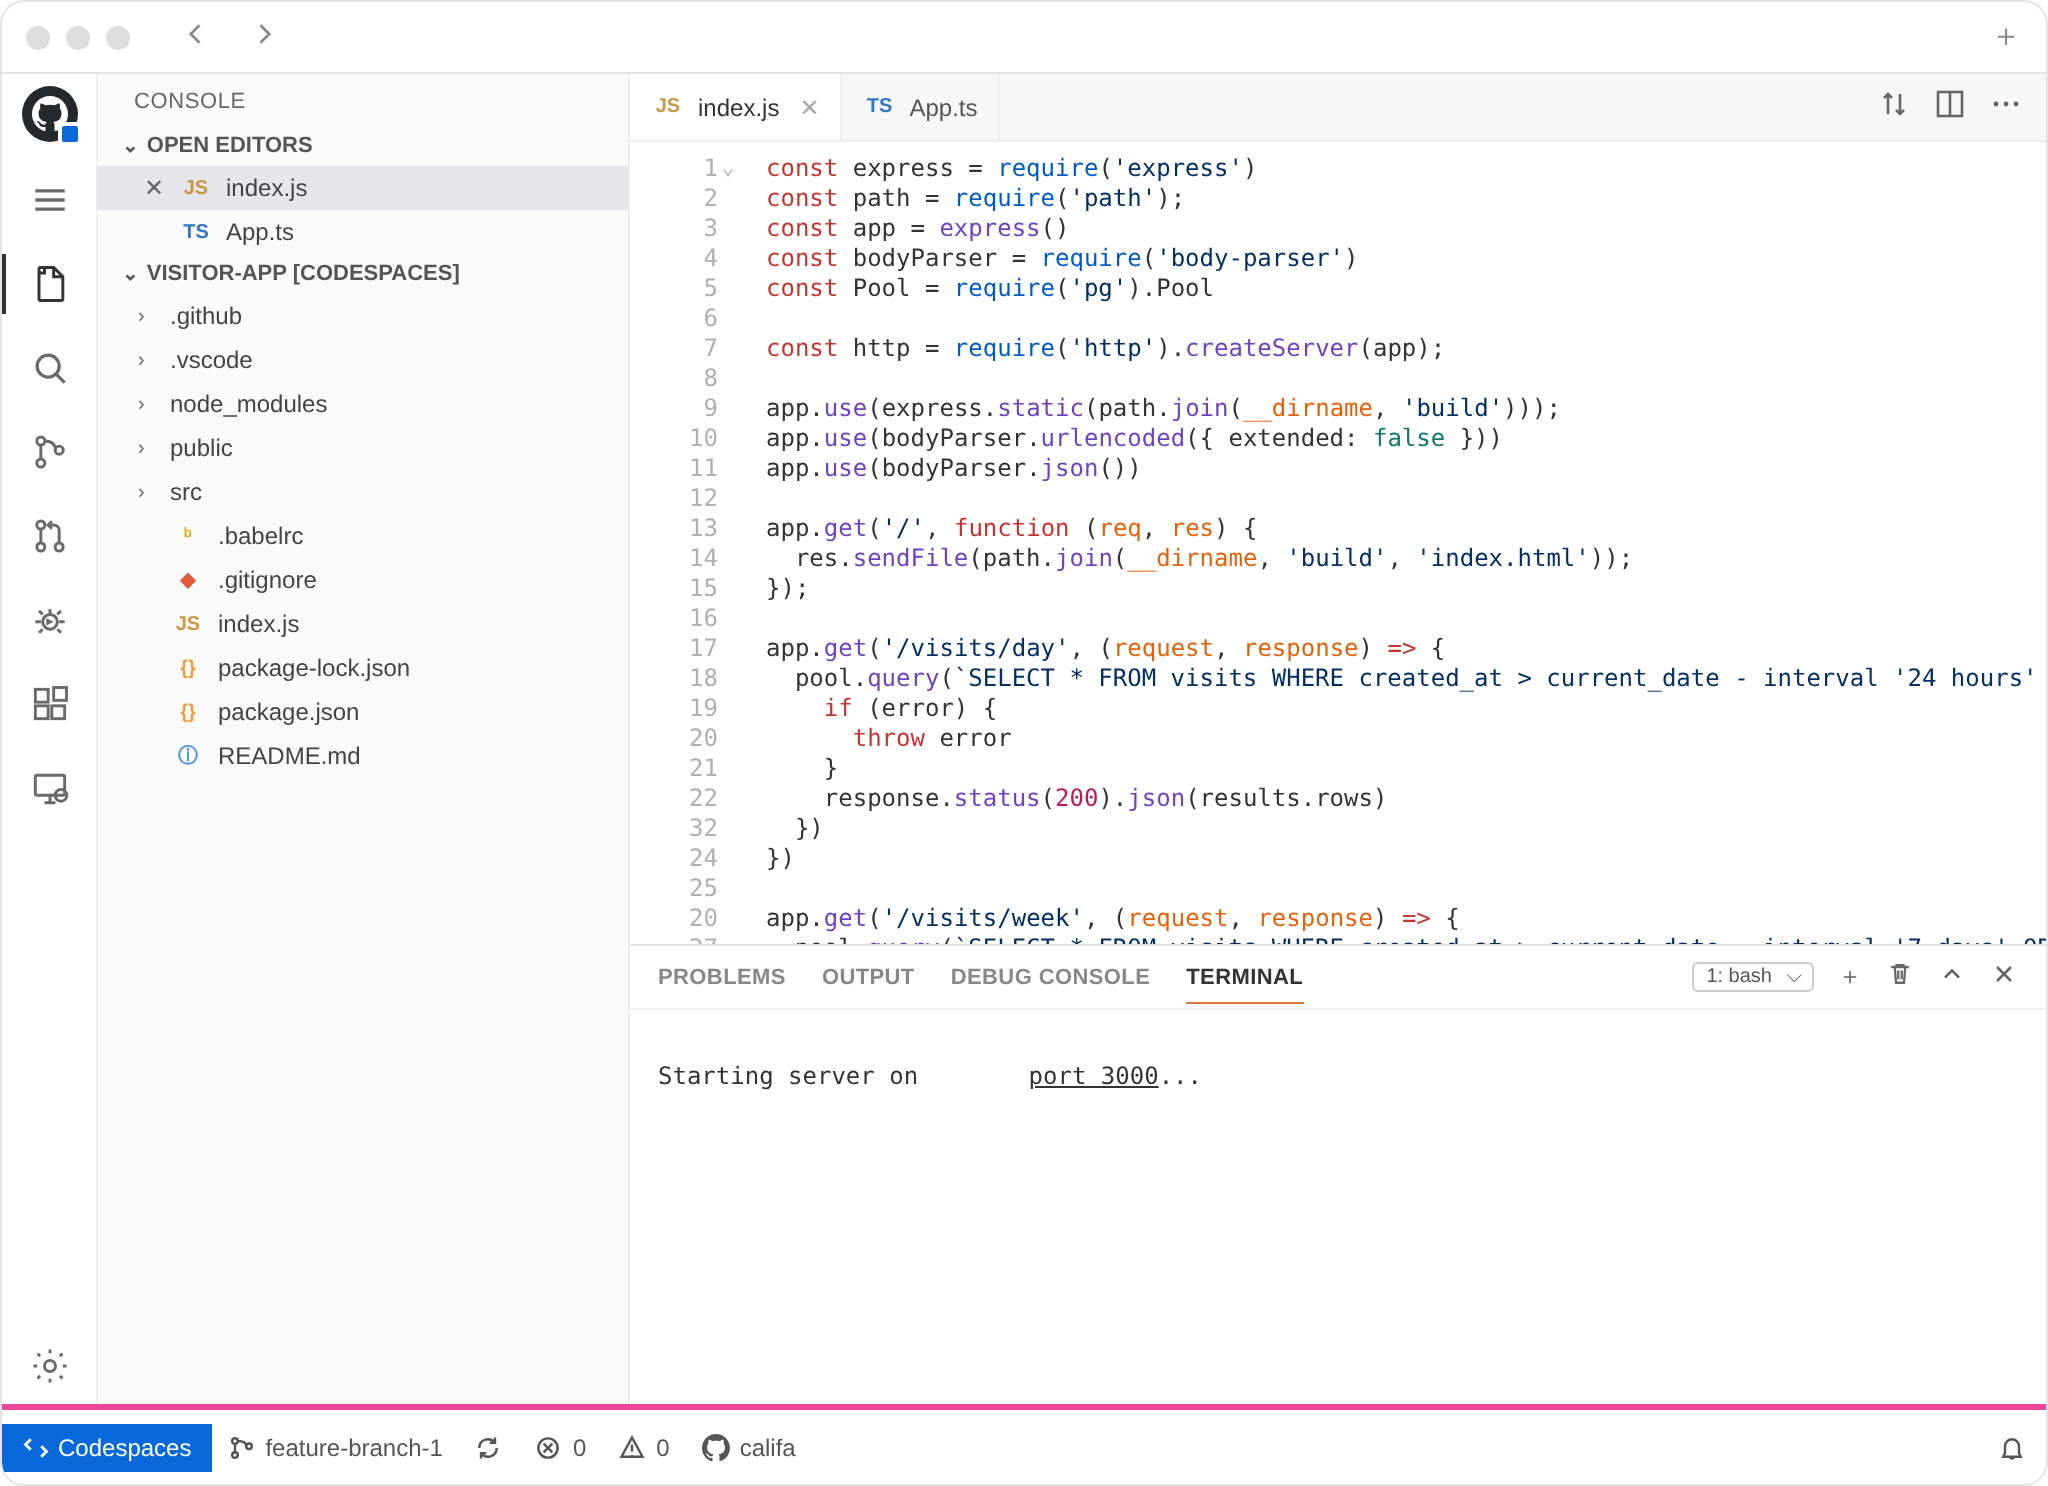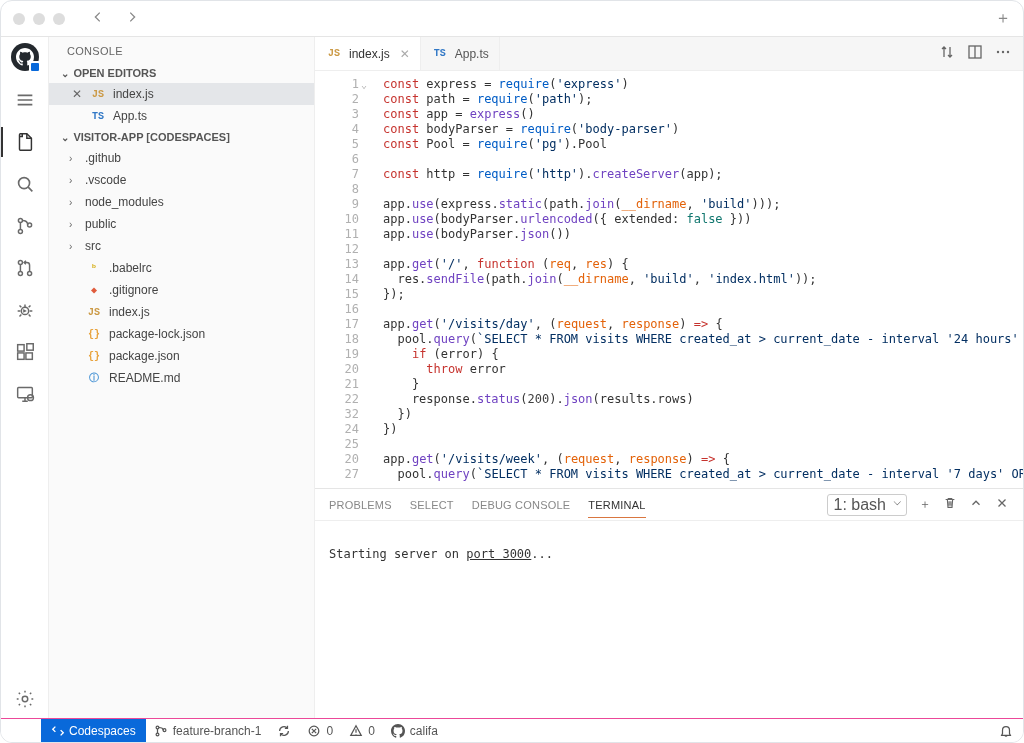--- a/index.html
+++ b/index.html
@@ -134,21 +134,21 @@
   display: flex;
   align-items: center;
   padding: 2px 8px 2px 22px;
   height: 22px;
   gap: 6px;
   cursor: pointer;
 }
 .file-row.active { background: #e4e6e9; }
 .file-row .close { color: #666; width: 12px; text-align: center; }
 .file-row .spacer-x { width: 12px; }
-.file-icon { font-size: 10px; font-weight: 600; width: 18px; text-align: center; font-family: Liberation Mono, monospace; }
+.file-icon { font-size: 10px; font-weight: 600; width: 18px; text-align: center; }
 .fi-js { color: #cb9944; }
 .fi-ts { color: #3178c6; }
 .fi-json { color: #e8a33d; }
 .fi-md { color: #5098d6; }
 .fi-git { color: #e05b3c; }
 .fi-babel { color: #d7b221; }
 .tree-row {
   display: flex;
   align-items: center;
   padding: 2px 8px 2px 20px;
@@ -216,48 +216,48 @@
   white-space: pre;
   overflow: hidden;
   color: #333;
 }
 .code-line { height: 15px; }
 .kw { color: #c6332e; }
 .fn { color: #6f42c1; }
 .fn2 { color: #005cc5; }
 .str { color: #032f62; }
 .par { color: #e36209; }
-.num { color: #404040; }
+.num { color: #be185d; }
 .bool { color: #0f766e; }
 
 
 .panel {
   height: 230px;
   border-top: 1px solid #e5e5e5;
   display: flex;
   flex-direction: column;
   font-size: 12px;
 }
 .panel-tabs {
   height: 32px;
   display: flex;
   align-items: center;
   padding: 0 14px;
   gap: 18px;
   color: #888;
   border-bottom: 1px solid #eee;
 }
-.panel-tab { cursor: pointer; font-size: 11px; letter-spacing: 0.2px; }
+.panel-tab { cursor: pointer; font-size: 11px; letter-spacing: 0.2px; font-weight: bold; }
 .panel-tab.active { color: #333; border-bottom: 1px solid #d97640; padding-bottom: 6px; margin-bottom: -7px; }
 .panel-actions { margin-left: auto; display: flex; align-items: center; gap: 12px; color: #666; }
 .term-select {
   border: 1px solid #ccc;
   border-radius: 3px;
   padding: 1px 20px 1px 6px;
-  font-size: 16px;
+  font-size: 10px;
   color: #555;
   background: #fff;
   position: relative;
 }
 .term-select::after {
   content: '⌵';
   position: absolute;
   right: 5px;
   top: 1px;
   font-size: 10px;
@@ -266,32 +266,31 @@
   flex: 1;
   padding: 10px 14px;
   font-family: "SF Mono", Menlo, Consolas, monospace;
   font-size: 12px;
   line-height: 18px;
   color: #333;
 }
 .t-user { color: #b83a3f; }
 .t-repo { color: #3c72b9; }
 .t-branch { color: #c8803a; }
-.t-link { text-decoration: underline; }
+.t-link { text-decoration: underline; margin-left: 48px; }
 
 
 .statusbar {
-  height: 24px;
+  height: 40px;
   background: #fff;
-  border-top: 1px solid #ec4899;
+  border-top: 3px solid #ec4899;
   display: flex;
   align-items: center;
   font-size: 12px;
   color: #555;
-  padding-left: 40px;
 }
 .status-codespace {
   background: #0969da;
   color: #fff;
   height: 24px;
   display: flex;
   align-items: center;
   padding: 0 10px;
   gap: 4px;
 }
@@ -546,21 +545,21 @@
           <div>25</div>
           <div>20</div>
           <div>27</div>
         </div>
       <div class="code" id="code"><div class="code-line"><span class="kw">const</span> express = <span class="fn2">require</span>(<span class="str">'express'</span>)</div><div class="code-line"><span class="kw">const</span> path = <span class="fn2">require</span>(<span class="str">'path'</span>);</div><div class="code-line"><span class="kw">const</span> app = <span class="fn">express</span>()</div><div class="code-line"><span class="kw">const</span> bodyParser = <span class="fn2">require</span>(<span class="str">'body-parser'</span>)</div><div class="code-line"><span class="kw">const</span> Pool = <span class="fn2">require</span>(<span class="str">'pg'</span>).Pool</div><div class="code-line"></div><div class="code-line"><span class="kw">const</span> http = <span class="fn2">require</span>(<span class="str">'http'</span>).<span class="fn">createServer</span>(app);</div><div class="code-line"></div><div class="code-line">app.<span class="fn">use</span>(express.<span class="fn">static</span>(path.<span class="fn">join</span>(<span class="par">__dirname</span>, <span class="str">'build'</span>)));</div><div class="code-line">app.<span class="fn">use</span>(bodyParser.<span class="fn">urlencoded</span>({ extended: <span class="bool">false</span> }))</div><div class="code-line">app.<span class="fn">use</span>(bodyParser.<span class="fn">json</span>())</div><div class="code-line"></div><div class="code-line">app.<span class="fn">get</span>(<span class="str">'/'</span>, <span class="kw">function</span> (<span class="par">req</span>, <span class="par">res</span>) {</div><div class="code-line">  res.<span class="fn">sendFile</span>(path.<span class="fn">join</span>(<span class="par">__dirname</span>, <span class="str">'build'</span>, <span class="str">'index.html'</span>));</div><div class="code-line">});</div><div class="code-line"></div><div class="code-line">app.<span class="fn">get</span>(<span class="str">'/visits/day'</span>, (<span class="par">request</span>, <span class="par">response</span>) <span class="kw">=&gt;</span> {</div><div class="code-line">  pool.<span class="fn">query</span>(<span class="str">`SELECT * FROM visits WHERE created_at &gt; current_date - interval '24 hours' ORDER BY seconds A</span></div><div class="code-line">    <span class="kw">if</span> (error) {</div><div class="code-line">      <span class="kw">throw</span> error</div><div class="code-line">    }</div><div class="code-line">    response.<span class="fn">status</span>(<span class="num">200</span>).<span class="fn">json</span>(results.rows)</div><div class="code-line">  })</div><div class="code-line">})</div><div class="code-line"></div><div class="code-line">app.<span class="fn">get</span>(<span class="str">'/visits/week'</span>, (<span class="par">request</span>, <span class="par">response</span>) <span class="kw">=&gt;</span> {</div><div class="code-line">  pool.<span class="fn">query</span>(<span class="str">`SELECT * FROM visits WHERE created_at &gt; current_date - interval '7 days' ORDER BY seconds AS</span></div></div>
     </div>
 
     <div class="panel">
       <div class="panel-tabs">
         <span class="panel-tab">PROBLEMS</span>
-        <span class="panel-tab">SELECT</span>
+        <span class="panel-tab">OUTPUT</span>
         <span class="panel-tab">DEBUG CONSOLE</span>
         <span class="panel-tab active">TERMINAL</span>
         <div class="panel-actions">
           <div class="term-select">1: bash</div>
           <span>＋</span>
           <span>
             <svg viewBox="0 0 16 16" width="14" height="14" fill="none" stroke="currentColor" stroke-width="1.3">
                 <path d="M3 4h10M6 4V3h4v1M5 4l.7 9h4.6L11 4M7 6v5M9 6v5"></path>
               </svg>
           </span>

